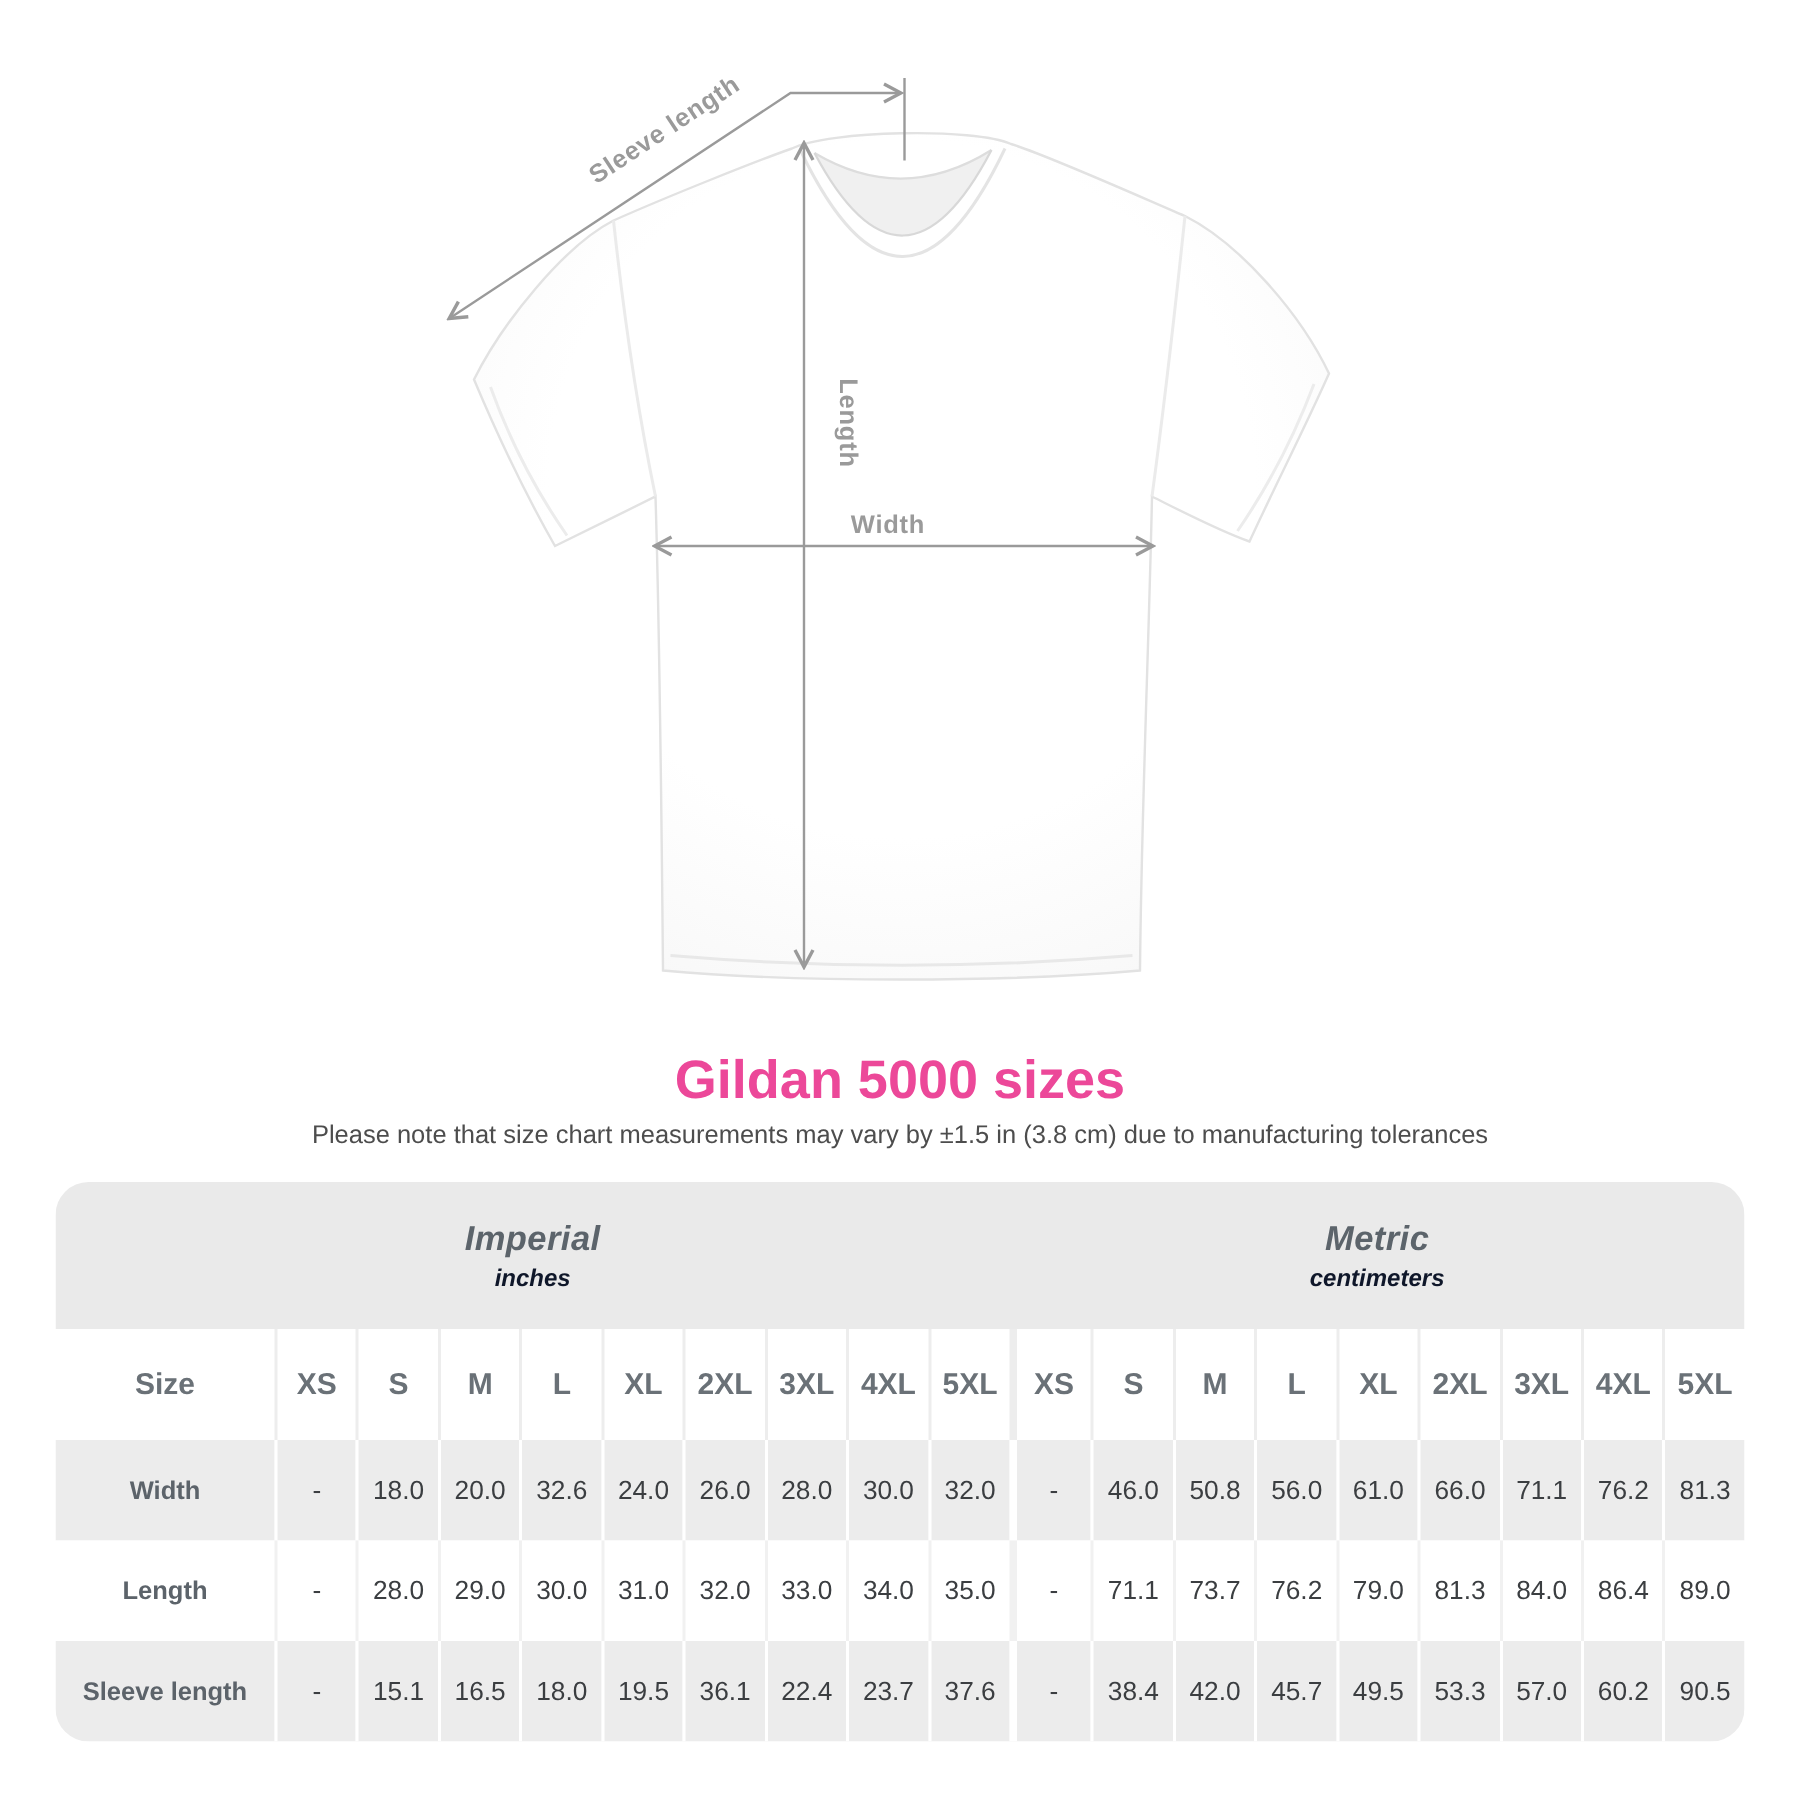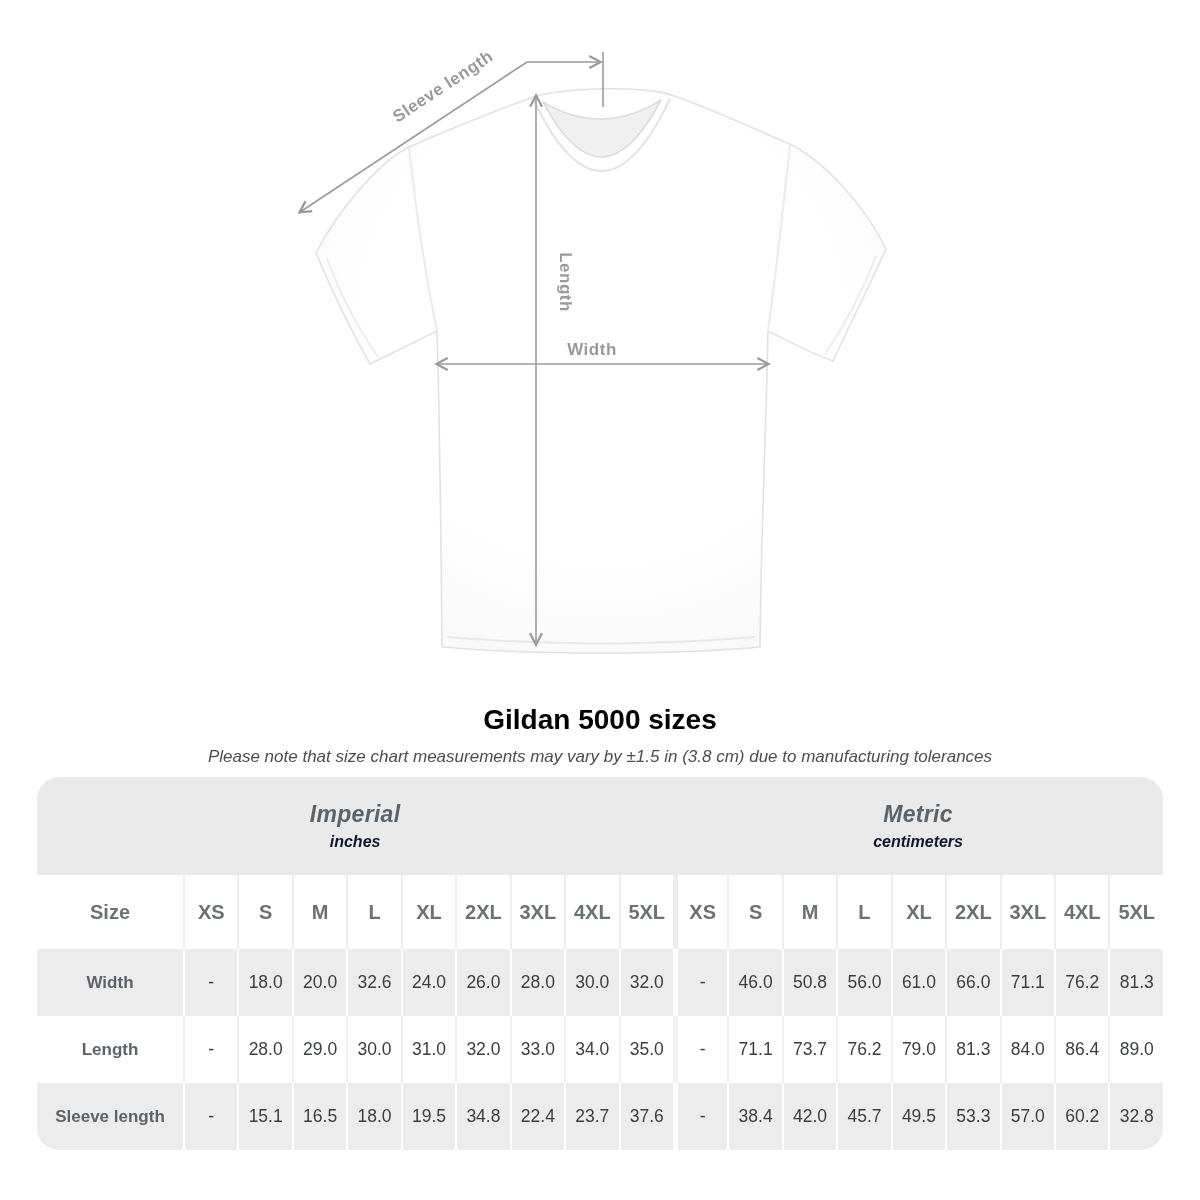--- a/index.html
+++ b/index.html
@@ -9,29 +9,29 @@
     -webkit-font-smoothing:antialiased;
     overflow:hidden;
   }
   
   .diagram{position:relative;height:700px;}
   .shirt-svg{position:absolute;left:250px;top:38px;width:700px;height:662px;}
   .dim-label{font-weight:bold;font-size:17px;fill:#9a9a9a;letter-spacing:.5px;}
   
   .page-title{
     margin:2px 0 0;text-align:center;
-    font-size:28px;line-height:36px;font-weight:bold;color:#000000;
+    font-size:36px;line-height:36px;font-weight:bold;color:#ec4899;
   }
   .page-subtitle{
     margin:9px 0 0;text-align:center;
-    font-style:italic;font-size:17px;color:#4d4d4d;
+    font-size:17px;color:#4d4d4d;
   }
   
   .card{
-    margin:10px 37px 0;
+    margin:21px 37px 0;
     border-radius:22px;overflow:hidden;
   }
   table.size-table{
     width:100%;border-collapse:separate;border-spacing:0;table-layout:fixed;
   }
   .size-table th,.size-table td{padding:0;text-align:center;vertical-align:middle;}
   
   .band-row th{background:#eaeaea;height:98px;}
   .band-flex{display:flex;width:100%;}
   .band-half-imperial{width:56.5%;}
@@ -203,29 +203,29 @@
           <td>86.4</td>
           <td>89.0</td>
         </tr>
         <tr class="row-gray">
           <th class="row-label">Sleeve length</th>
           <td>-</td>
           <td>15.1</td>
           <td>16.5</td>
           <td>18.0</td>
           <td>19.5</td>
-          <td>34.8</td>
+          <td>36.1</td>
           <td>22.4</td>
           <td>23.7</td>
           <td>37.6</td>
           <td class="half-start">-</td>
           <td>38.4</td>
           <td>42.0</td>
           <td>45.7</td>
           <td>49.5</td>
           <td>53.3</td>
           <td>57.0</td>
           <td>60.2</td>
-          <td>32.8</td>
+          <td>90.5</td>
         </tr>
       </tbody>
   </table>
 </div>
 
 </body></html>

